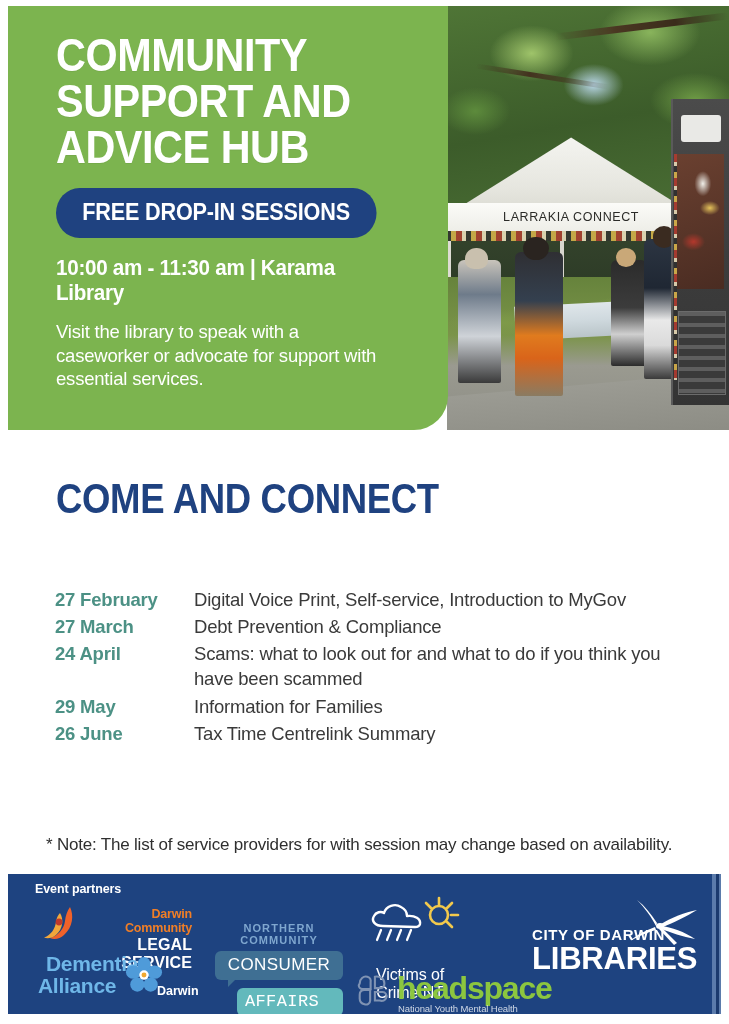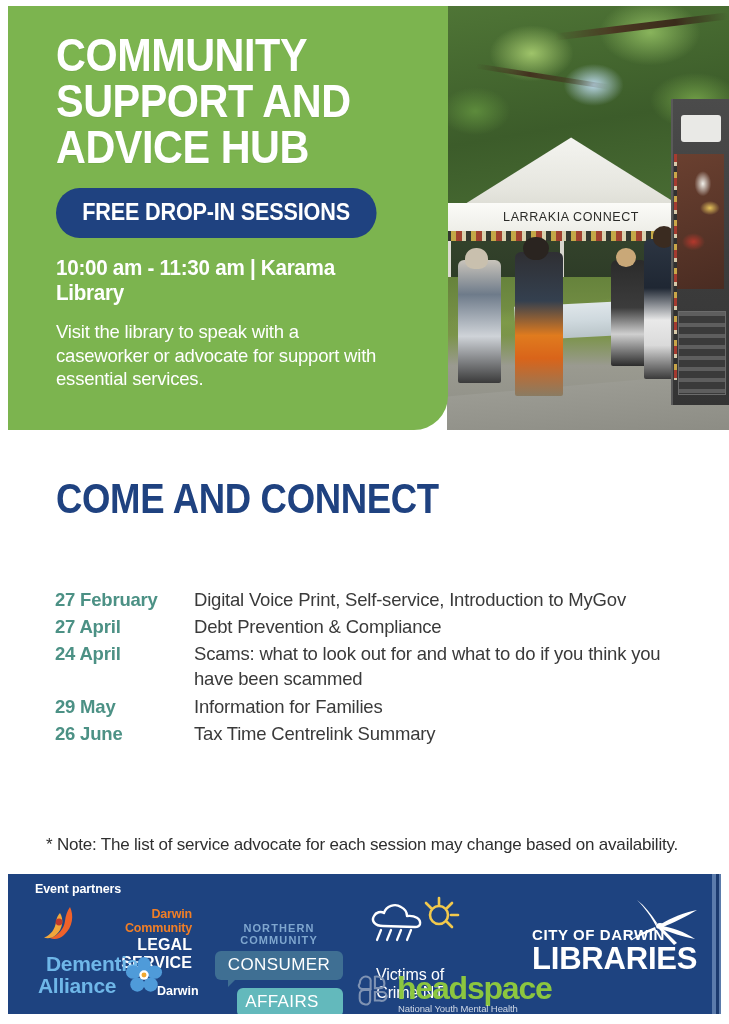--- a/index.html
+++ b/index.html
@@ -389,20 +389,21 @@
   .ntca-b2 {
     margin-top: 8px; margin-left: 22px;
     background: #63b9bc;
     color: #ffffff;
     font-size: 17px;
     text-align: center;
     padding: 4px 16px 5px 0;
     border-radius: 6px;
     letter-spacing: 0.4px;
     position: relative;
+    font-family: Liberation Mono, monospace;
   }
   .ntca-b2:after {
     content:""; position:absolute; right:13px; bottom:-7px;
     border-right: 8px solid #63b9bc; border-bottom: 8px solid transparent;
   }
 
   
   .logo-voc {
     position: absolute;
     left: 347px;
@@ -499,38 +500,38 @@
 
   <div class="body-sec">
     <div class="come-connect">COME AND CONNECT</div>
 
     <div class="schedule">
       <div class="sched-row">
         <div class="sched-date">27 February</div>
         <div class="sched-desc">Digital Voice Print, Self-service, Introduction to MyGov</div>
       </div>
       <div class="sched-row">
-        <div class="sched-date">27 April</div>
+        <div class="sched-date">27 March</div>
         <div class="sched-desc">Debt Prevention &amp; Compliance</div>
       </div>
       <div class="sched-row">
         <div class="sched-date">24 April</div>
         <div class="sched-desc">Scams: what to look out for and what to do if you think you have been scammed</div>
       </div>
       <div class="sched-row">
         <div class="sched-date">29 May</div>
         <div class="sched-desc">Information for Families</div>
       </div>
       <div class="sched-row">
         <div class="sched-date">26 June</div>
         <div class="sched-desc">Tax Time Centrelink Summary</div>
       </div>
     </div>
 
-    <div class="note">* Note: The list of service advocate for each session may change based on availability.</div>
+    <div class="note">* Note: The list of service providers for with session may change based on availability.</div>
   </div>
 
   <div class="footer">
     <div class="footer-edge"></div>
     <div class="footer-edge2"></div>
 
     <div class="event-partners">Event partners</div>
 
     <div class="logo-dcls">
       <svg class="dcls-mark" viewBox="0 0 40 40">

